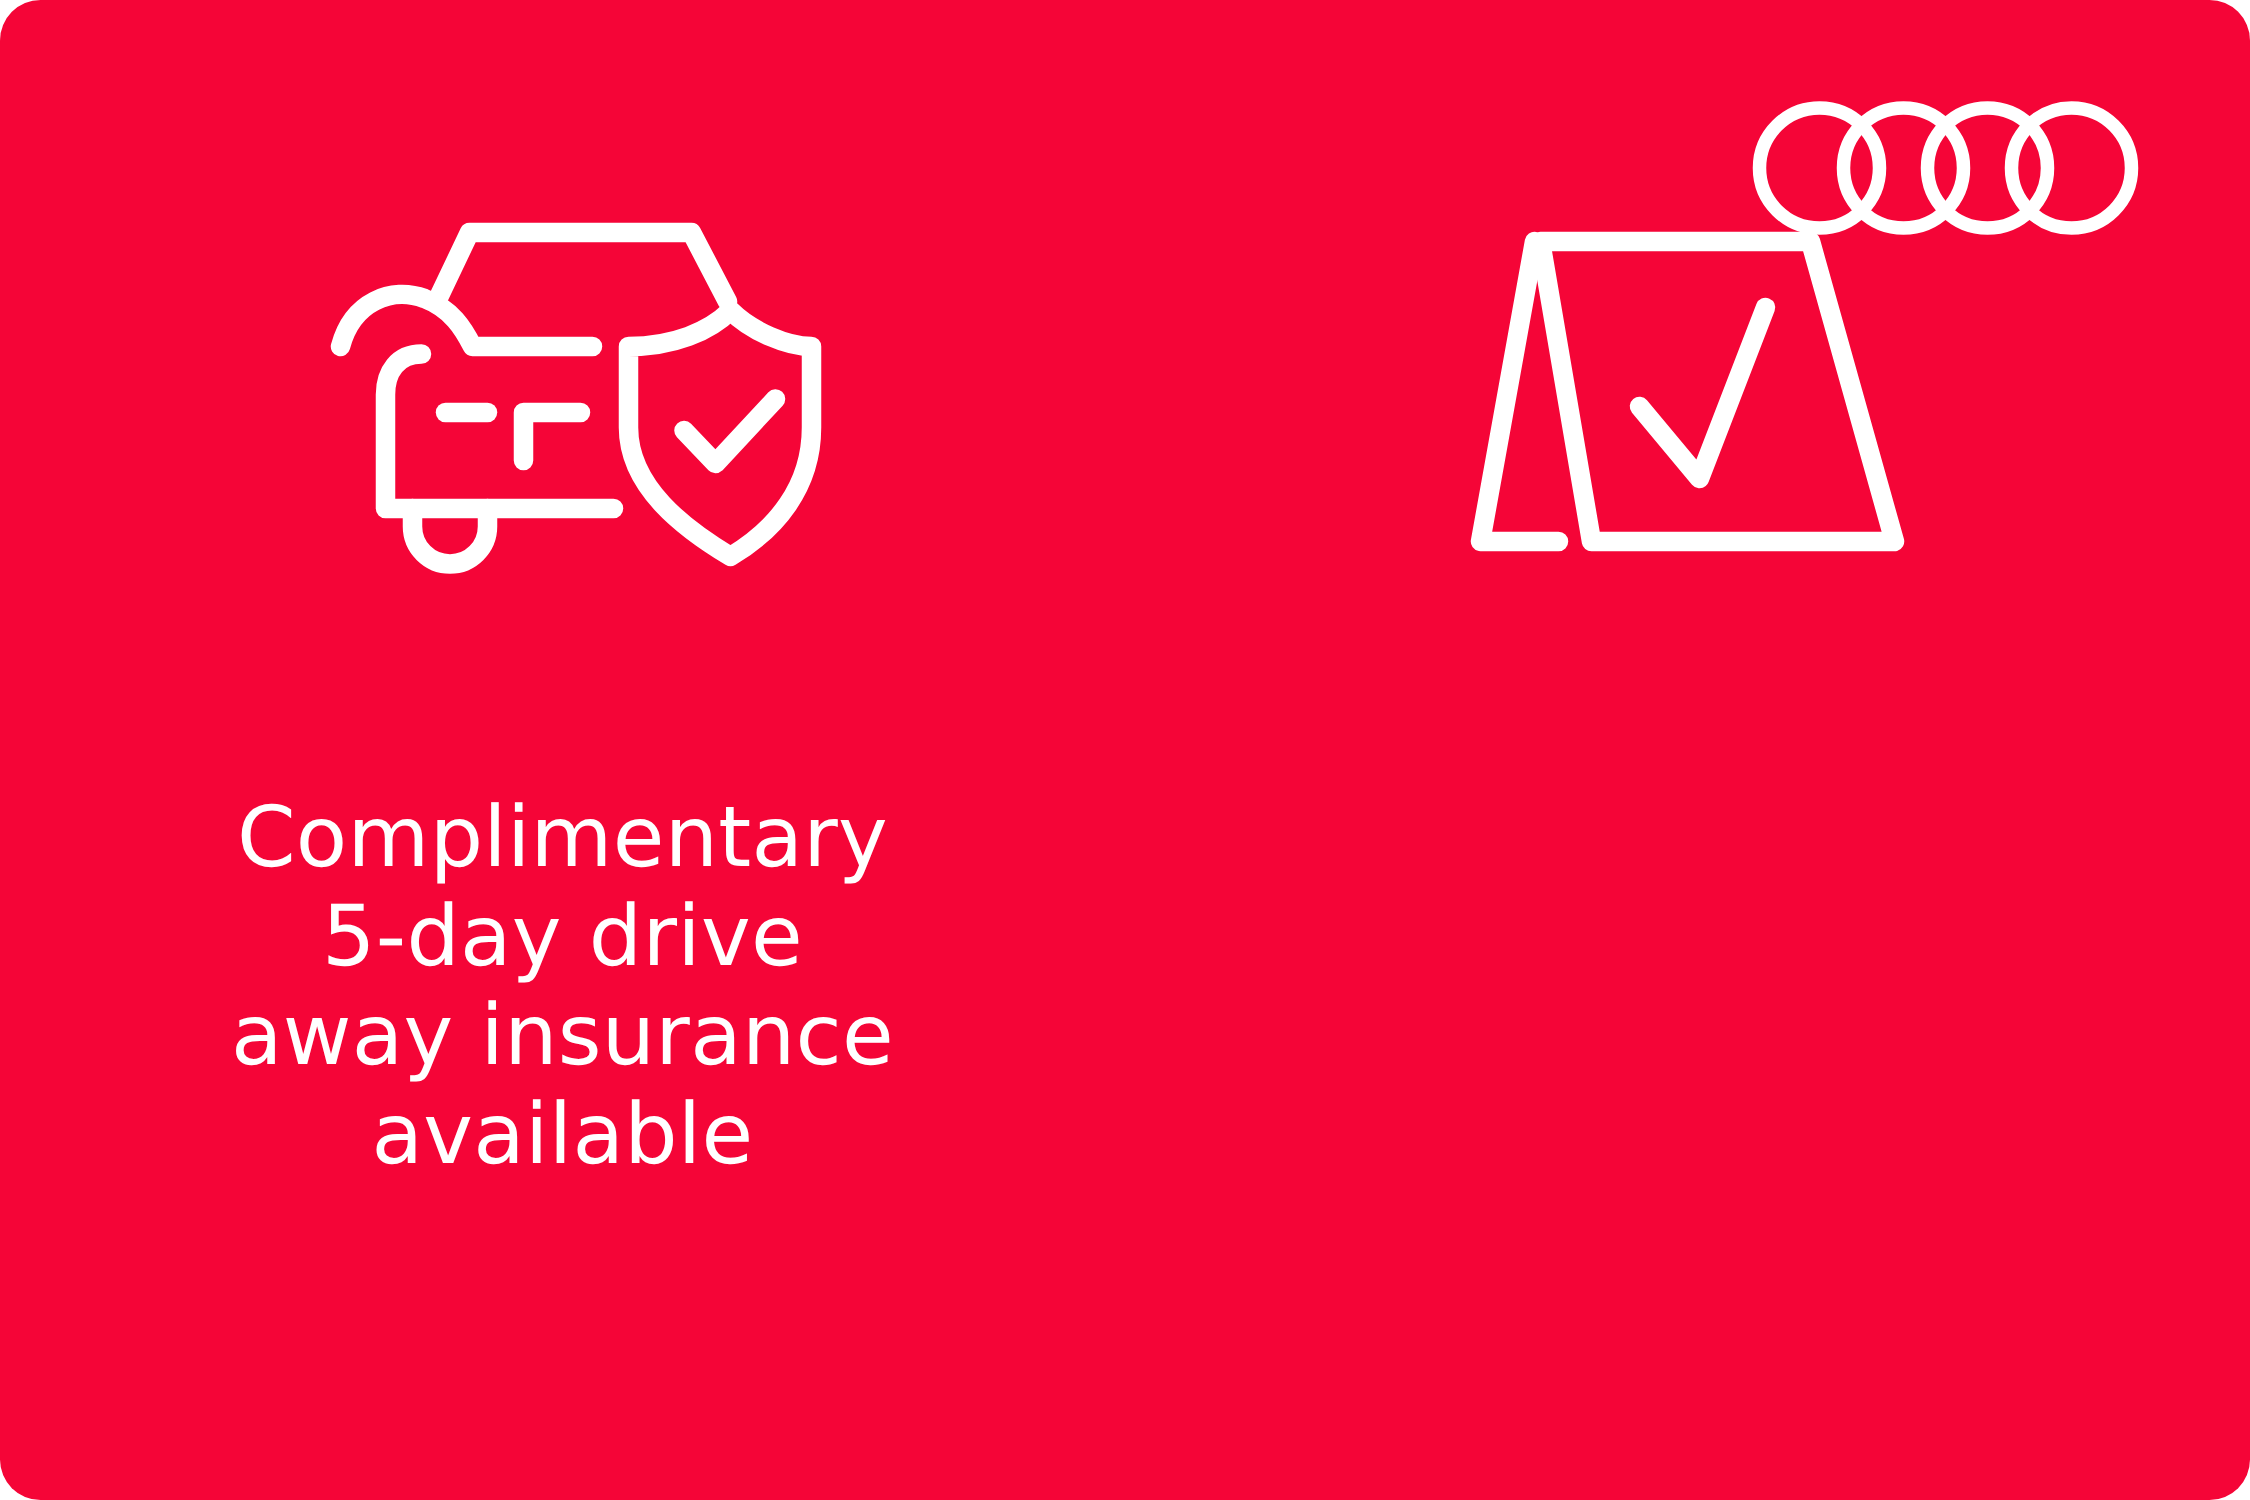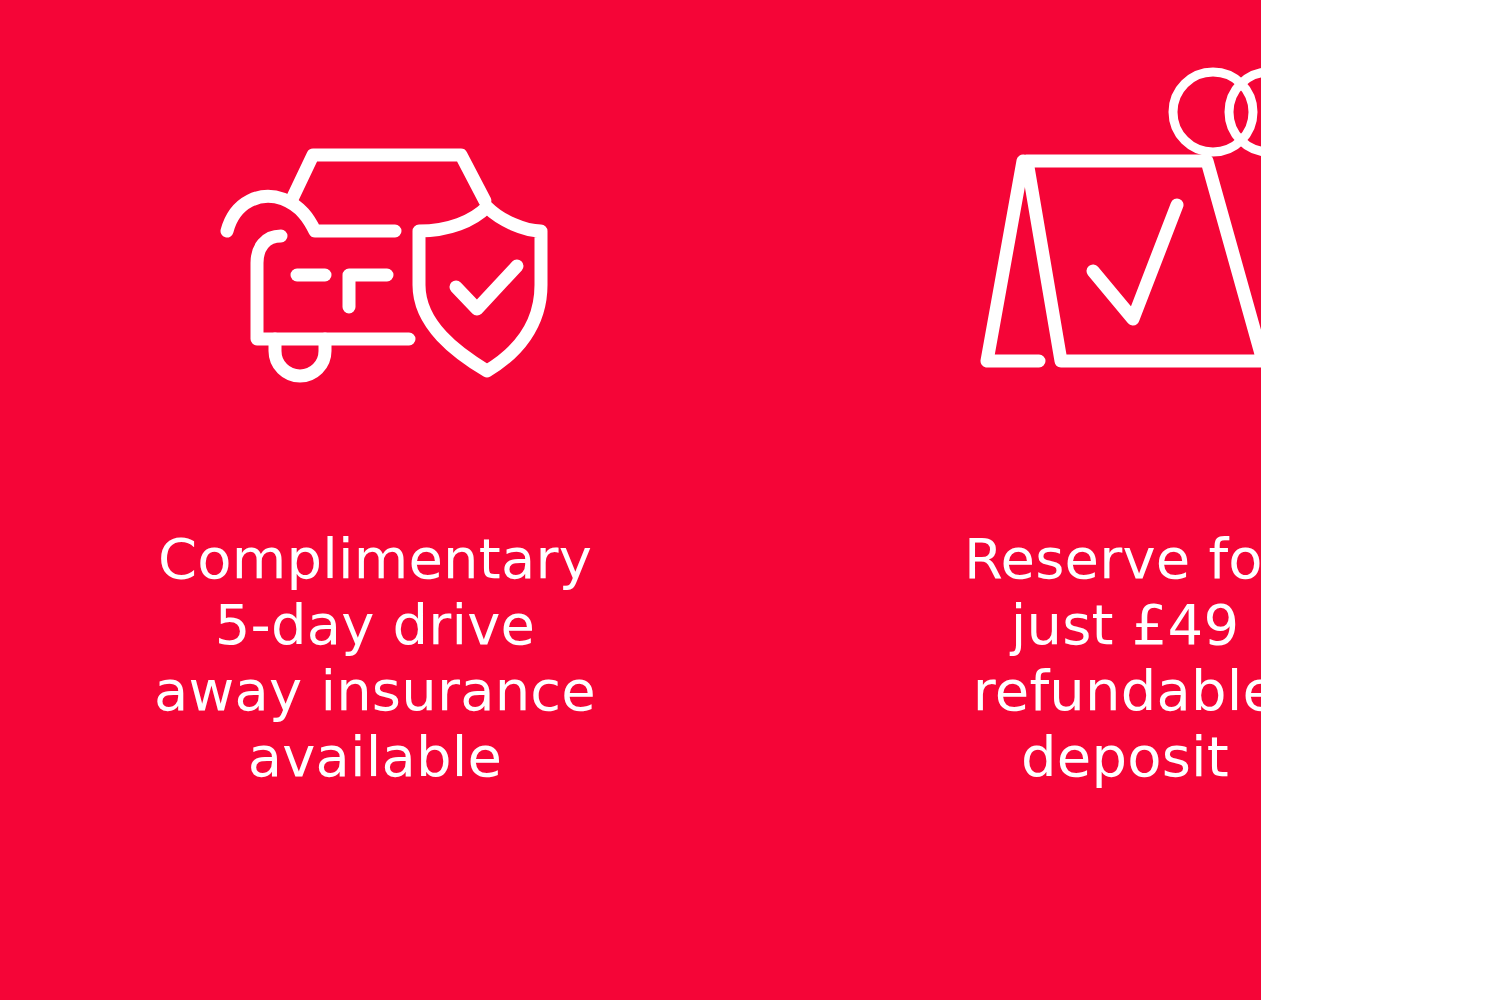--- a/index.html
+++ b/index.html
@@ -8,24 +8,25 @@
     padding: 0;
   }
   body {
     width: 1500px;
     height: 1000px;
     overflow: hidden;
     font-family: "DejaVu Sans", sans-serif;
   }
   #banner {
     position: relative;
-    width: 1261px;
+    width: 1500px;
     height: 1000px;
     background: #f50537;
     box-sizing: border-box;
+    border-radius: 27px;
   }
 
   
   #audi-logo {
     position: absolute;
     left: 1168px;
     top: 62px;
     width: 262px;
     height: 100px;
   }
@@ -133,20 +134,16 @@
 
             <path d="M 48 26 L 12 226 L 64 226"></path>
 
             <path d="M 52 26 L 232 26 L 288 226 L 86 226 Z"></path>
 
             <path d="M 118 136 L 158 184 L 202 70"></path>
           </g>
         </svg>
       </div>
 
-      <p class="feature-caption" style="color: rgb(255, 255, 255);">Reserve for
-just £49
-refundable
-deposit</p>
     </div>
 
   </div>
 </div>
 
 </body></html>

